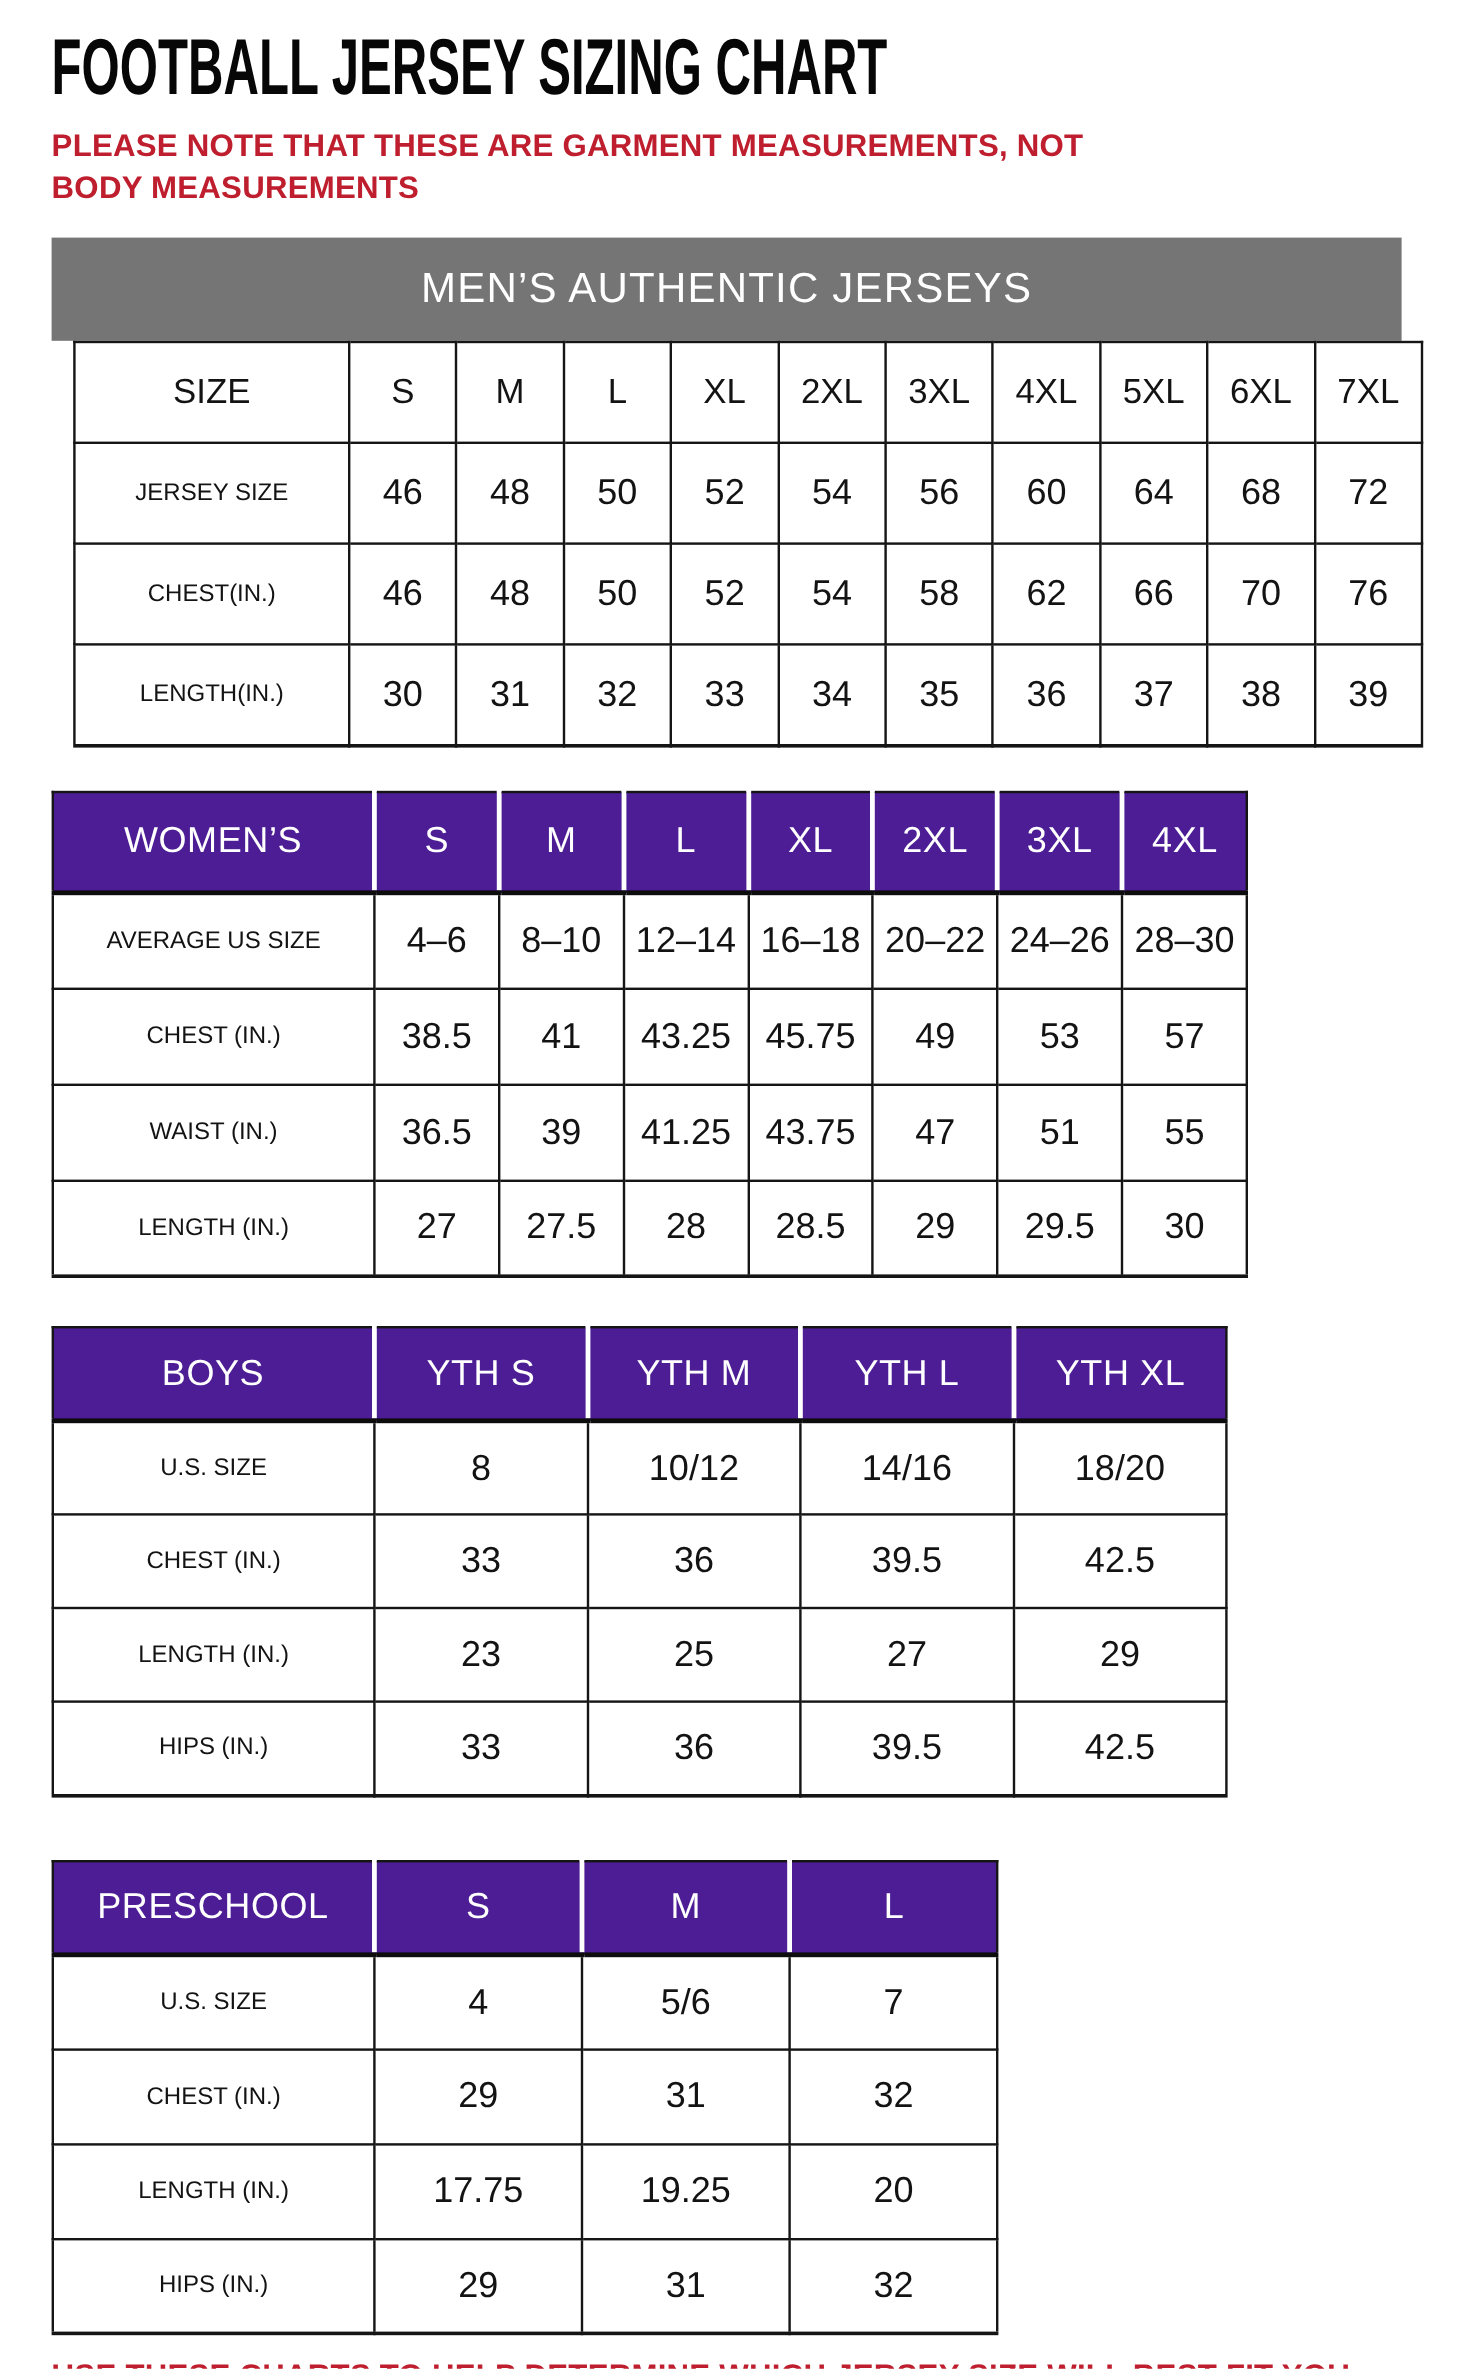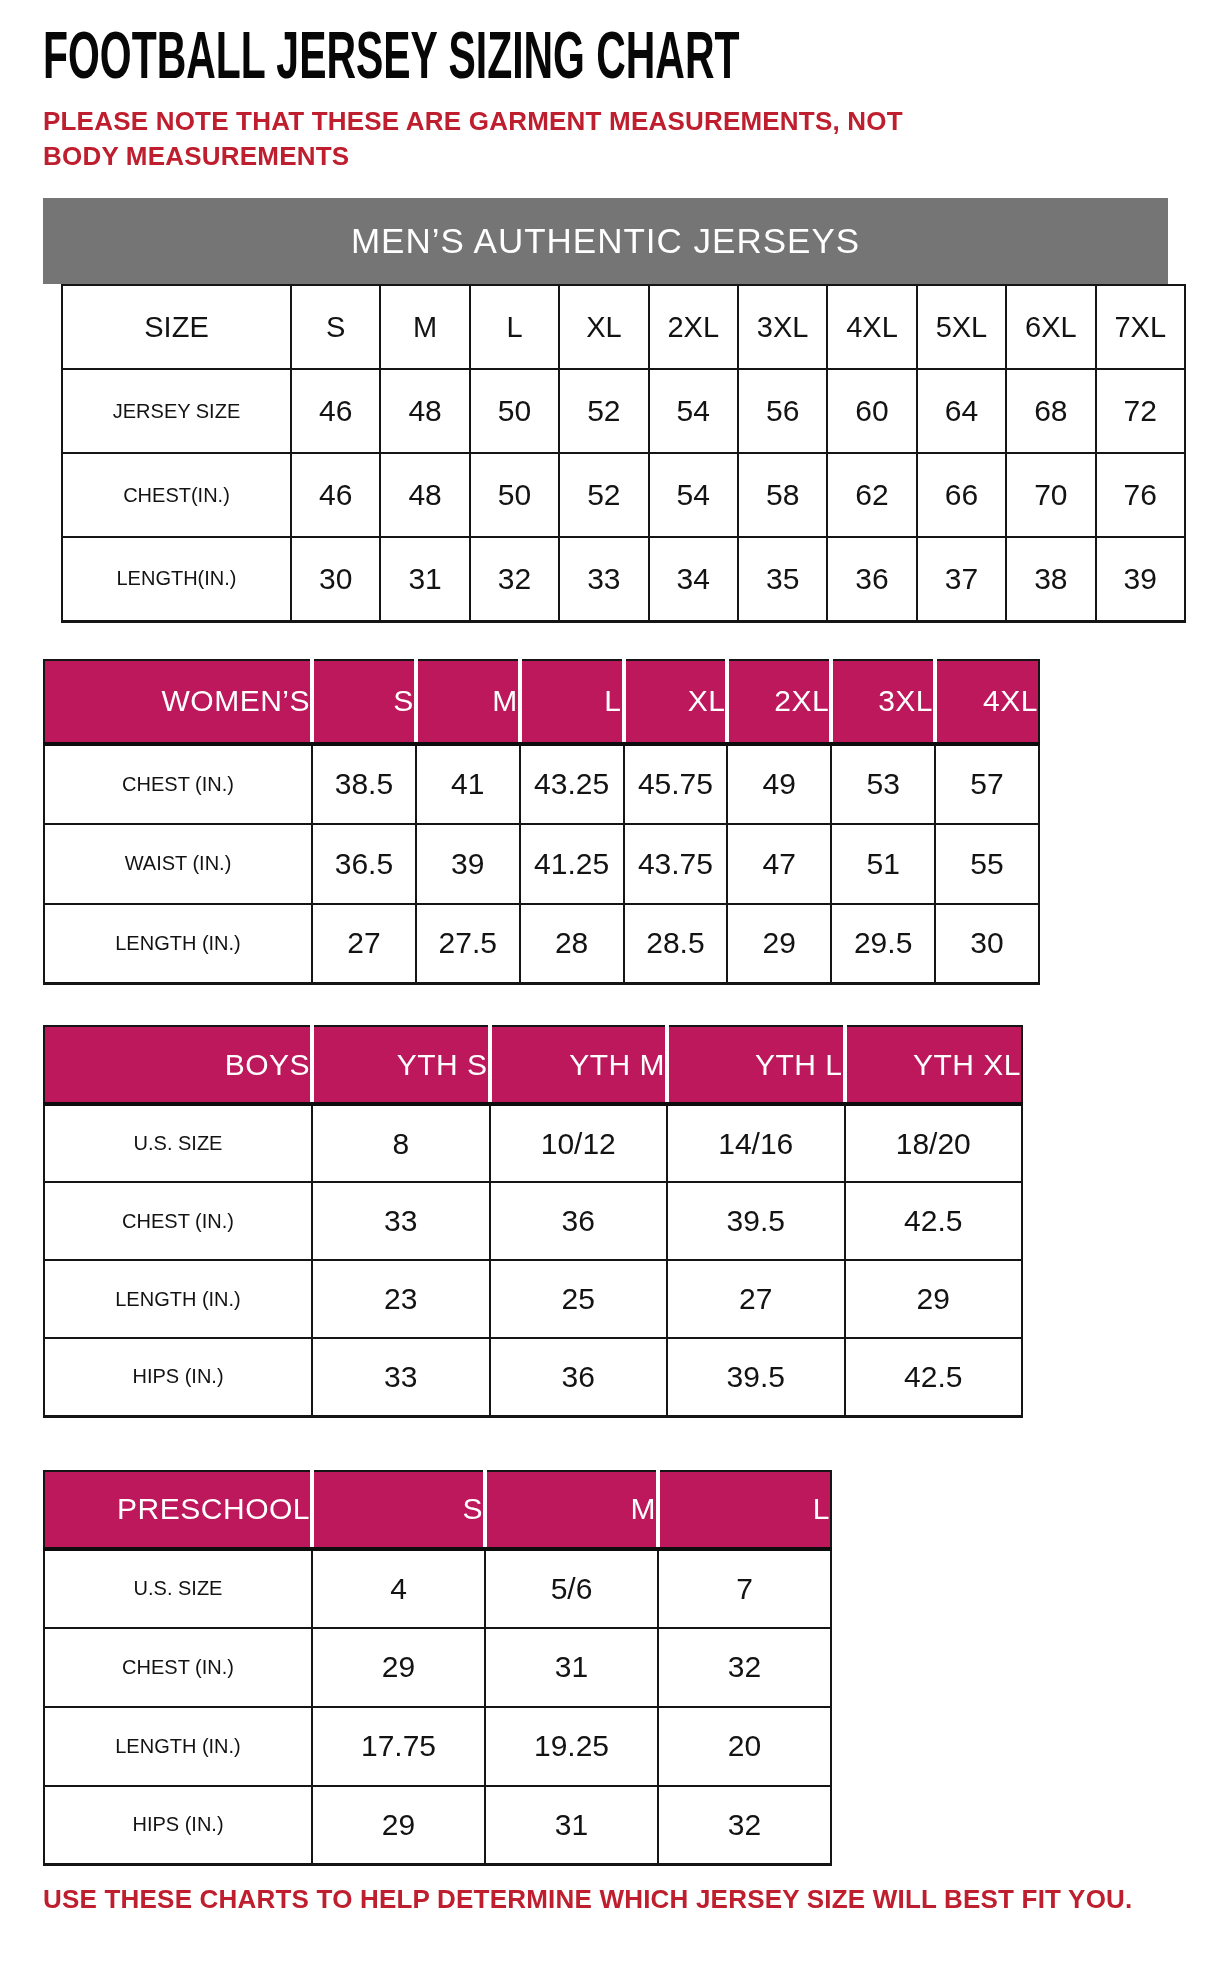--- a/index.html
+++ b/index.html
@@ -78,26 +78,25 @@
   table.t-mens thead th {
     background: #ffffff;
     font-size: 29px;
     height: 84px;
   }
   table.t-mens thead th:first-child { width: 229px; }
   table.t-mens tbody tr { height: 84px; }
 
   
   table.gray-head thead th {
-    background: #be185d;
+    background: #4c1d95;
     color: #ffffff;
     font-size: 30px;
     letter-spacing: 0.5px;
     border-bottom: 4px solid #0d0d0d;
-    text-align: right;
   }
   table.gray-head thead th:not(:first-child) { border-left: 4px solid #ffffff; }
   table.gray-head tbody th { padding: 0 30px; }
 
   table.t-womens { width: 997px; margin-top: 36px; }
   table.t-womens thead th:first-child { width: 268px; }
   table.t-womens thead tr { height: 84px; }
   table.t-womens tbody tr { height: 80px; }
 
   table.t-boys { width: 980px; margin-top: 40px; }
@@ -189,20 +188,30 @@
           <th>M</th>
           <th>L</th>
           <th>XL</th>
           <th>2XL</th>
           <th>3XL</th>
           <th>4XL</th>
         </tr>
       </thead>
       <tbody>
         <tr>
+          <th>AVERAGE US SIZE</th>
+          <td>4–6</td>
+          <td>8–10</td>
+          <td>12–14</td>
+          <td>16–18</td>
+          <td>20–22</td>
+          <td>24–26</td>
+          <td>28–30</td>
+        </tr>
+        <tr>
           <th>CHEST (IN.)</th>
           <td>38.5</td>
           <td>41</td>
           <td>43.25</td>
           <td>45.75</td>
           <td>49</td>
           <td>53</td>
           <td>57</td>
         </tr>
         <tr>

